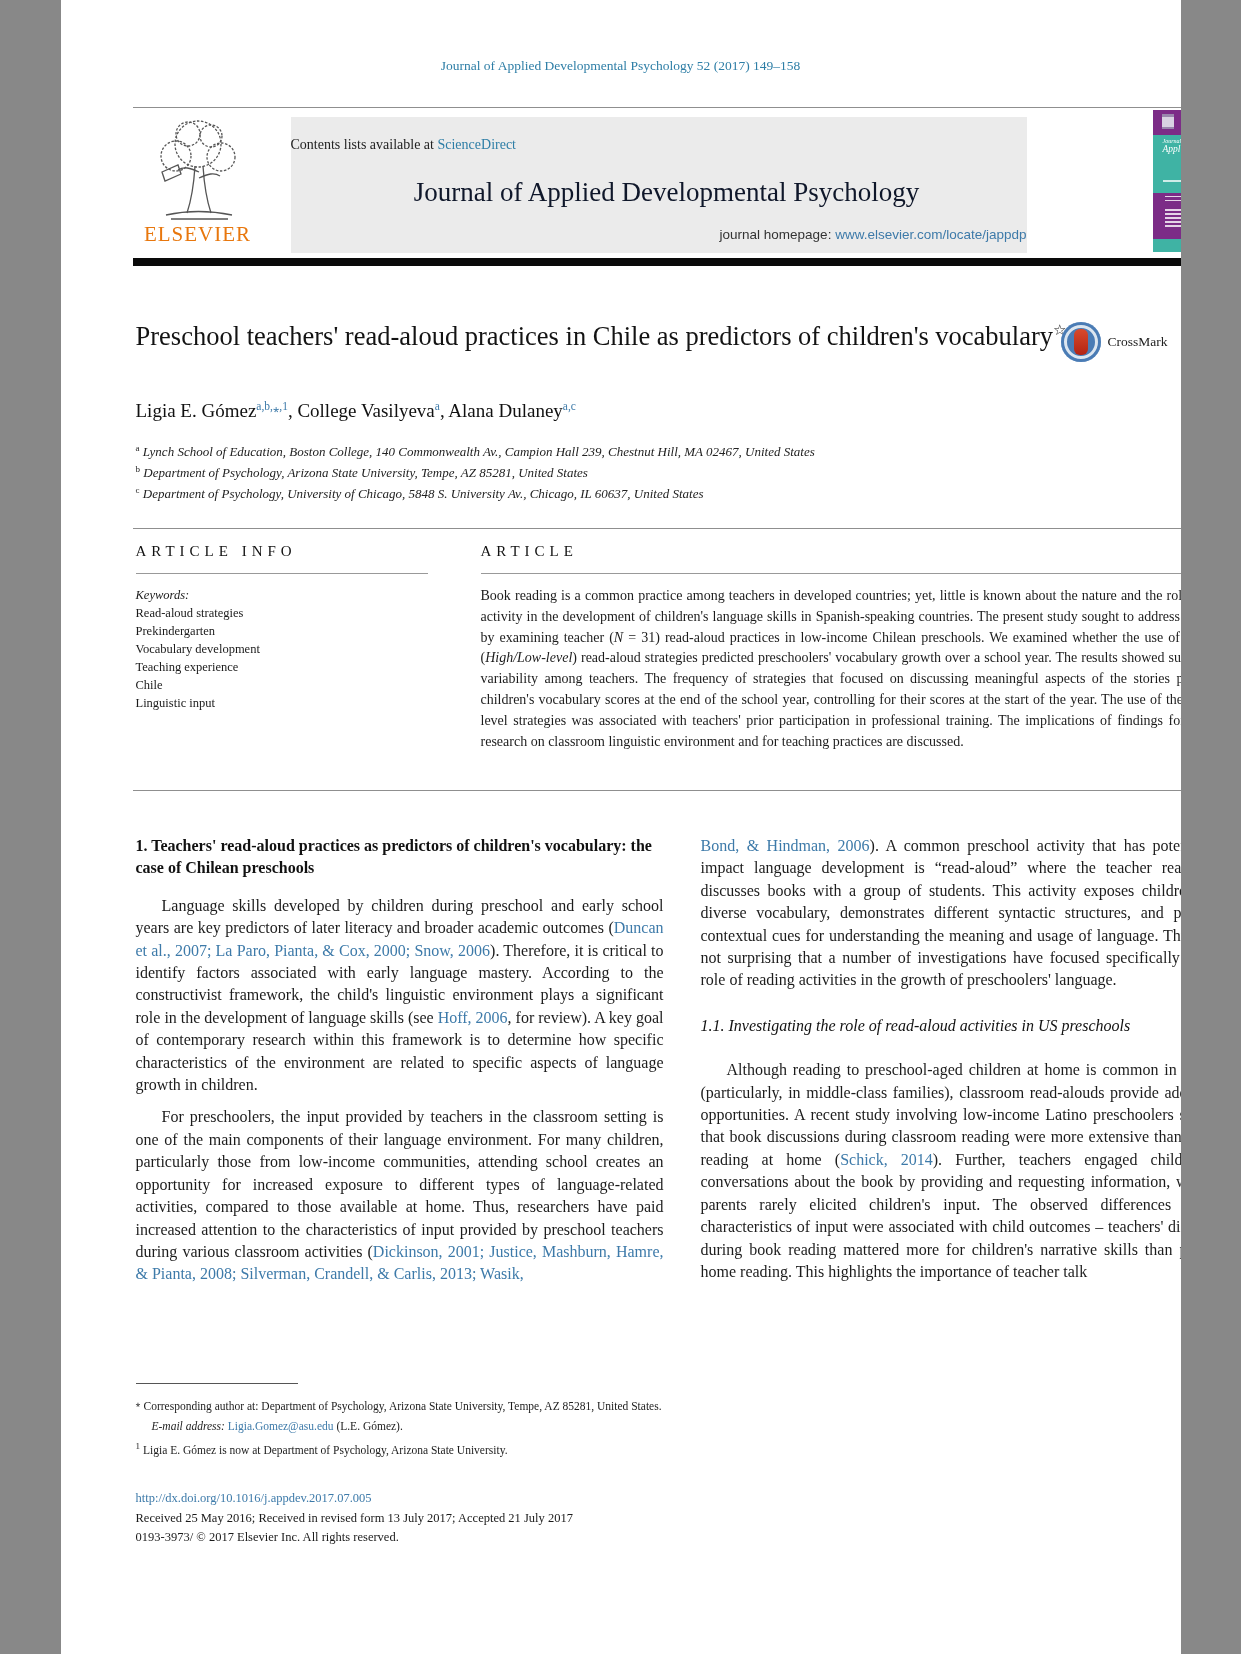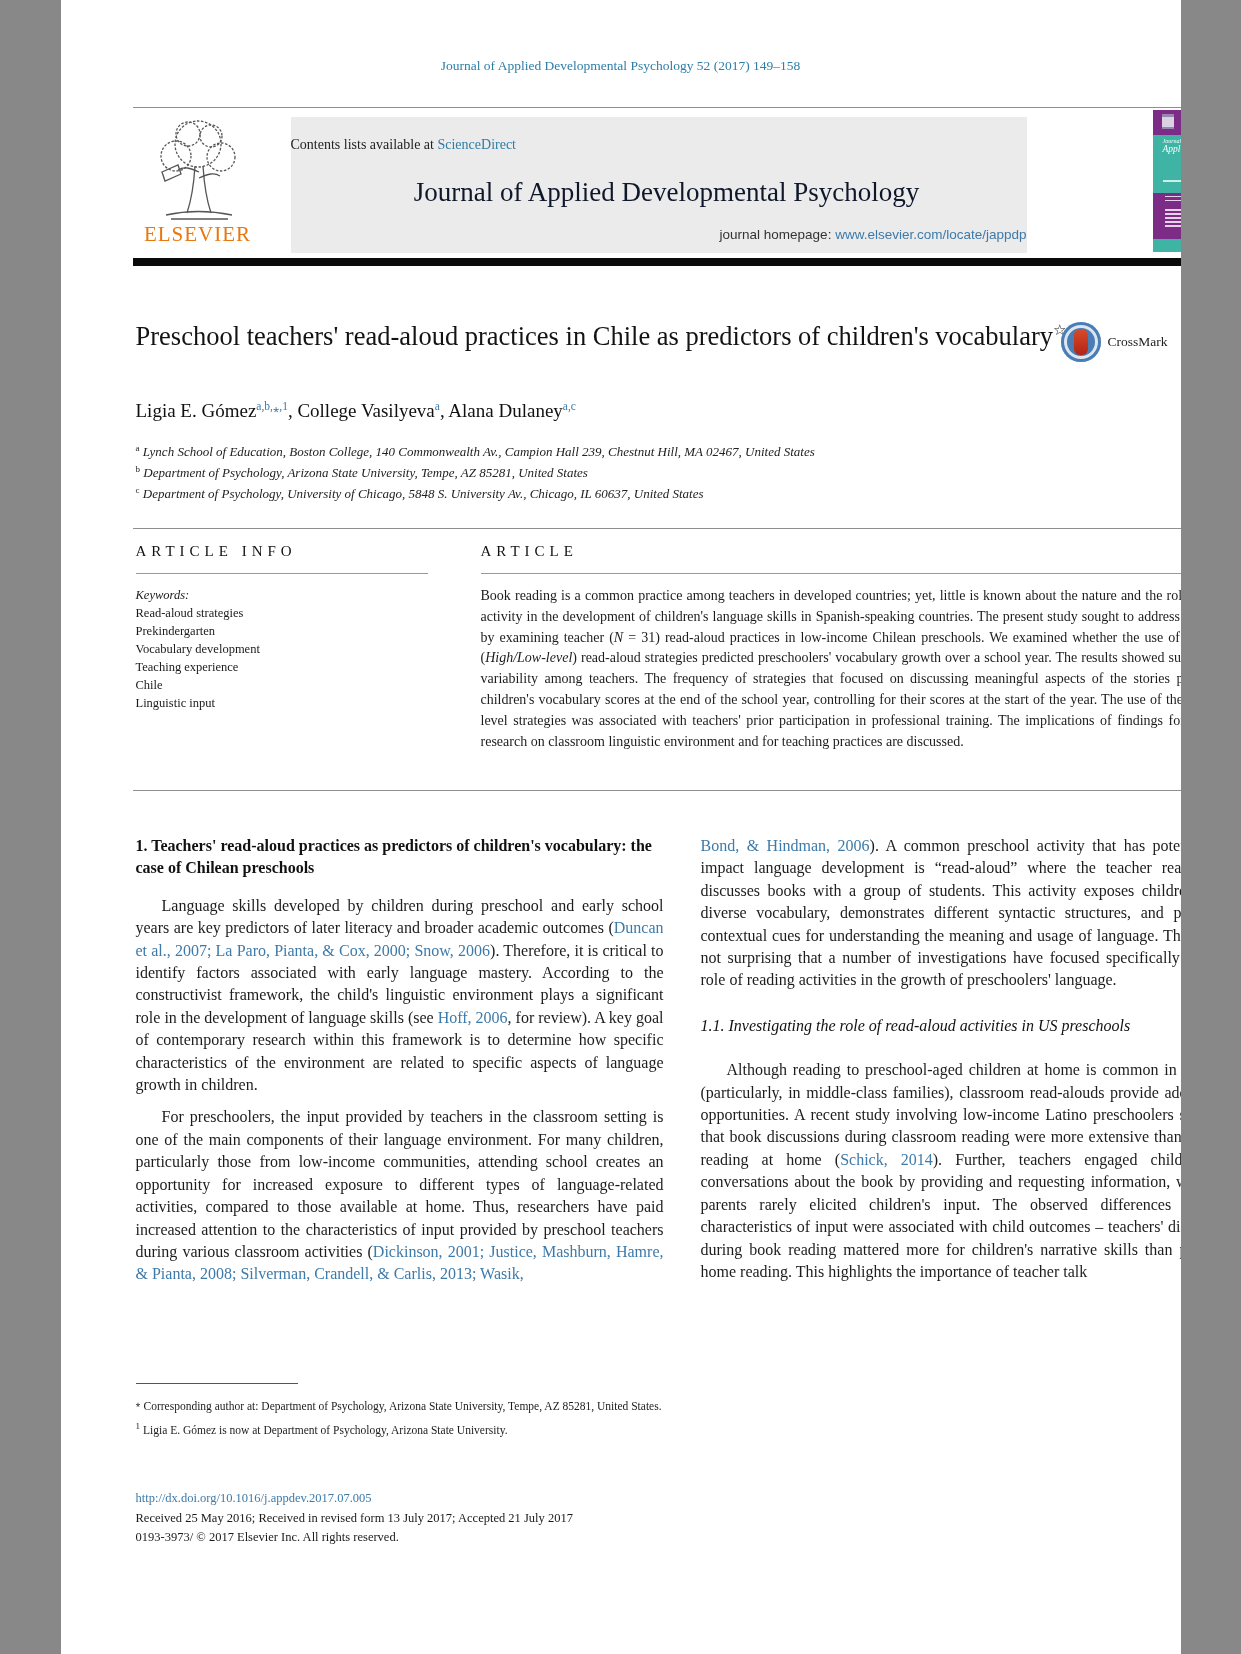--- a/index.html
+++ b/index.html
@@ -210,20 +210,23 @@
     <p class="bp"><span class="lnk">Bond, &amp; Hindman, 2006</span><span>). A common preschool activity that has potential to impact language development is “read-aloud” where the teacher reads and discusses books with a group of students. This activity exposes children to a diverse vocabulary, demonstrates different syntactic structures, and provides contextual cues for understanding the meaning and usage of language. Thus, it is not surprising that a number of investigations have focused specifically on the role of reading activities in the growth of preschoolers' language.</span></p>
     <div class="h2">1.1. Investigating the role of read-aloud activities in US preschools</div>
     <p class="bp indent"><span>Although reading to preschool-aged children at home is common in the US (particularly, in middle-class families), classroom read-alouds provide additional opportunities. A recent study involving low-income Latino preschoolers showed that book discussions during classroom reading were more extensive than during reading at home (</span><span class="lnk">Schick, 2014</span><span>). Further, teachers engaged children in conversations about the book by providing and requesting information, whereas parents rarely elicited children's input. The observed differences in the characteristics of input were associated with child outcomes – teachers' discourse during book reading mattered more for children's narrative skills than parents' home reading. This highlights the importance of teacher talk</span></p>
   </div>
 
   <div class="fn-rule"></div>
   <div class="footnotes">
     <div class="fn-row">
       <span class="fn-marker">⁎</span><span><span>Corresponding author at: Department of Psychology, Arizona State University, Tempe, AZ 85281, United States.</span></span>
     </div>
+    <div class="fn-row fn-email">
+      <span><span class="it">E-mail address:</span><span> </span><span class="lnk">Ligia.Gomez@asu.edu</span><span> (L.E. Gómez).</span></span>
+    </div>
     <div class="fn-row">
       <span class="fn-marker">1</span><span><span>Ligia E. Gómez is now at Department of Psychology, Arizona State University.</span></span>
     </div>
   </div>
 
   <div class="footer-block">
     <div class="lnk">http://dx.doi.org/10.1016/j.appdev.2017.07.005</div>
     <div>Received 25 May 2016; Received in revised form 13 July 2017; Accepted 21 July 2017</div>
     <div>0193-3973/ © 2017 Elsevier Inc. All rights reserved.</div>
   </div>

